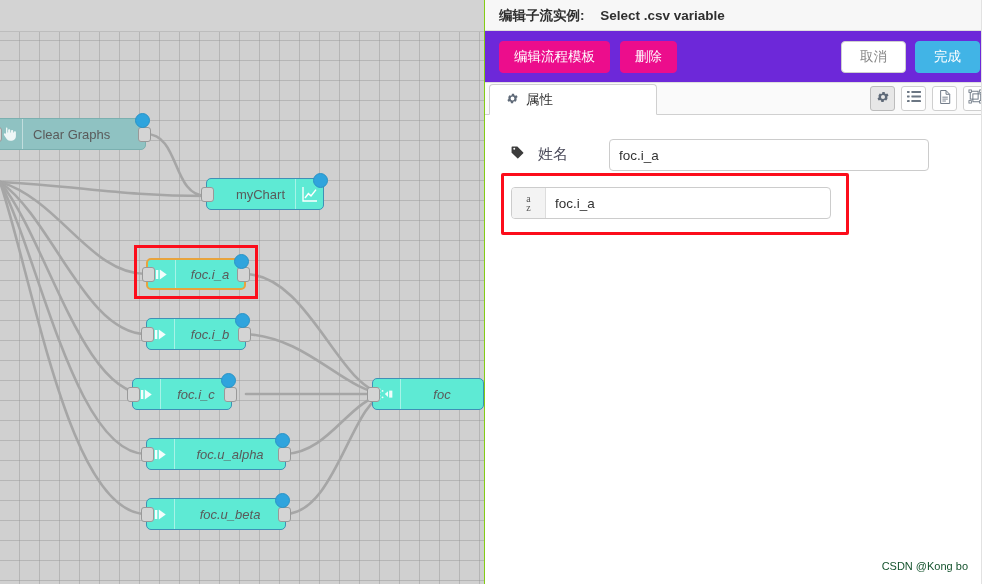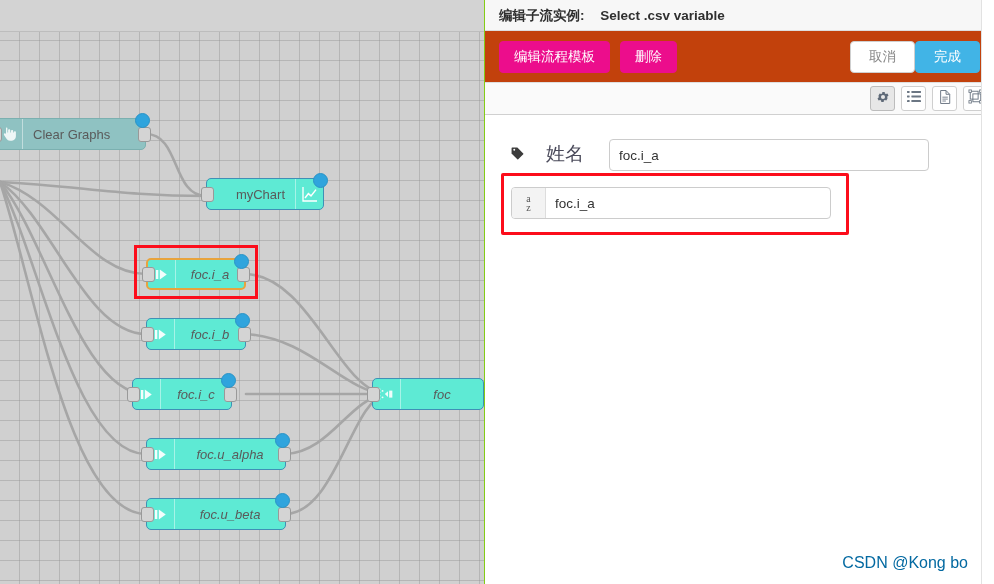--- a/index.html
+++ b/index.html
@@ -82,34 +82,34 @@
     padding:0 14px;
     font-size:13.5px;color:#2f2f2f;font-weight:bold;
     border-bottom:1px solid #dedede;
     background:#f7f7f7;
     box-sizing:border-box;white-space:nowrap;
   }
   .panel-title .sub{font-weight:bold;margin-left:12px;}
   .btnbar{
     height:52px;display:flex;align-items:center;
     padding:0 14px;box-sizing:border-box;
-    border-bottom:1px solid #dedede;background:#c2410c;
+    border-bottom:1px solid #dedede;background:#6d28d9;
   }
   .btn{
     border-radius:4px;font-size:13.5px;cursor:pointer;
     display:inline-flex;align-items:center;justify-content:center;
     box-sizing:border-box;white-space:nowrap;user-select:none;
   }
   .btn-pink{
     background:#ec0d8c;color:#fff;border:1px solid #ec0d8c;
     height:32px;padding:0 14px;margin-right:10px;
   }
   .btn-ghost{
     background:#fff;color:#888;border:1px solid #cfcfcf;
-    height:32px;padding:0 18px;
+    height:32px;padding:0 18px;margin-right:9px;
   }
   .btn-blue{
     background:#41b4e6;color:#fff;border:1px solid #41b4e6;
     height:32px;padding:0 18px;
   }
   .spacer{flex:1;}
 
   .tabrow{
     position:relative;height:31px;
     border-bottom:1px solid #d0d0d0;
@@ -131,22 +131,22 @@
     width:25px;height:25px;border:1px solid #cfcfcf;background:#fff;
     border-radius:3px;display:flex;align-items:center;justify-content:center;
     cursor:pointer;box-sizing:border-box;
   }
   .tbtn.on{background:#e7e7e7;border-color:#bcbcbc;}
 
   .form{padding:24px 26px 0 26px;}
   .frow{display:flex;margin-bottom:16px;}
   .flabel{
     width:98px;flex:0 0 98px;
-    font-size:19px;color:#4a4a5a;line-height:19px;
-    display:flex;gap:22px;padding-top:5px;
+    font-size:15px;color:#4a4a5a;line-height:19px;
+    display:flex;gap:14px;padding-top:5px;
   }
   .flabel .ltext{display:block;}
   .fctl{flex:1;position:relative;}
   .tinput{
     width:320px;height:32px;box-sizing:border-box;
     border:1px solid #ccc;border-radius:4px;
     padding:0 9px;font-size:13.5px;color:#333;
     font-family:inherit;background:#fff;outline:none;
   }
   .typedbox{
@@ -165,21 +165,21 @@
   .typedinput{
     flex:1;border:0;outline:none;padding:0 9px;font-size:13.5px;
     color:#333;font-family:inherit;background:transparent;
   }
   .hl-ring{
     position:absolute;border:3px solid #fc0d1b;border-radius:2px;
     box-sizing:border-box;pointer-events:none;
   }
   .watermark{
     position:absolute;right:26px;bottom:12px;
-    font-size:16px;color:#0369a1;
+    font-size:11px;color:#14532d;
   }
   .vscroll{
     position:absolute;right:0;top:0;width:12px;height:584px;
     background:#fff;border-left:1px solid #e2e2e2;
   }
   .icon-gray{fill:#5f6a78;}
 </style>
 </head>
 <body>
 
@@ -328,20 +328,28 @@
 
     <div class="btnbar">
       <div class="btn btn-pink">编辑流程模板</div>
       <div class="btn btn-pink">删除</div>
       <div class="spacer"></div>
       <div class="btn btn-ghost">取消</div>
       <div class="btn btn-blue">完成</div>
     </div>
 
     <div class="tabrow">
+      <div class="tab">
+        <span>
+          <svg width="13" height="13" viewBox="0 0 24 24" class="icon-gray">
+              <path d="M19.4 13a7.6 7.6 0 000-2l2.1-1.6-2-3.5-2.5 1a7.7 7.7 0 00-1.7-1l-.4-2.6h-4l-.4 2.6a7.7 7.7 0 00-1.7 1l-2.5-1-2 3.5L4.6 11a7.6 7.6 0 000 2l-2.1 1.6 2 3.5 2.5-1c.5.4 1.1.8 1.7 1l.4 2.6h4l.4-2.6c.6-.2 1.2-.6 1.7-1l2.5 1 2-3.5zM12 15.5A3.5 3.5 0 1112 8.5a3.5 3.5 0 010 7z"></path>
+            </svg>
+        </span>
+        <span>属性</span>
+      </div>
 
       <div class="tabtools">
         <div class="tbtn on">
           <span>
             <svg width="14" height="14" viewBox="0 0 24 24" class="icon-gray">
                 <path d="M19.4 13a7.6 7.6 0 000-2l2.1-1.6-2-3.5-2.5 1a7.7 7.7 0 00-1.7-1l-.4-2.6h-4l-.4 2.6a7.7 7.7 0 00-1.7 1l-2.5-1-2 3.5L4.6 11a7.6 7.6 0 000 2l-2.1 1.6 2 3.5 2.5-1c.5.4 1.1.8 1.7 1l.4 2.6h4l.4-2.6c.6-.2 1.2-.6 1.7-1l2.5 1 2-3.5zM12 15.5A3.5 3.5 0 1112 8.5a3.5 3.5 0 010 7z"></path>
               </svg>
           </span>
         </div>
         <div class="tbtn">

